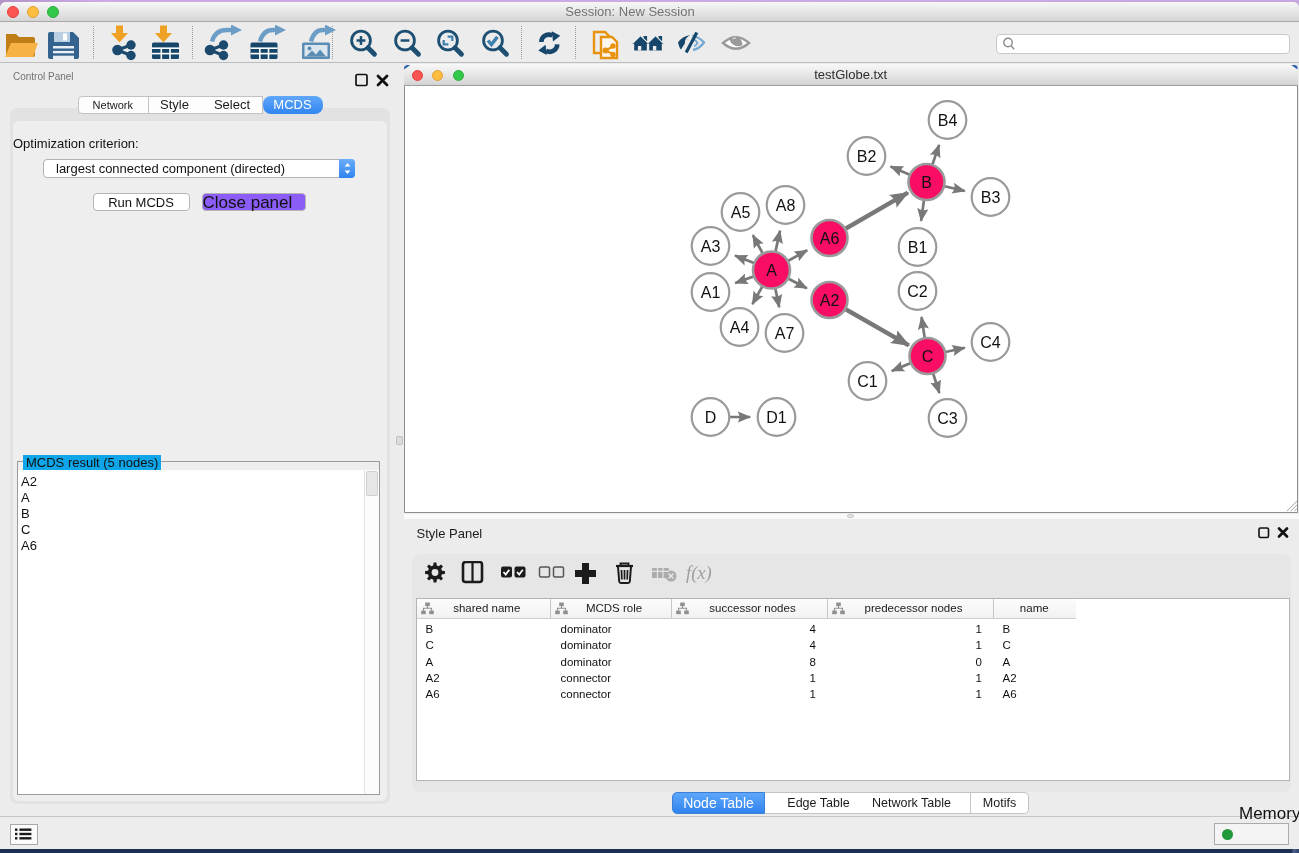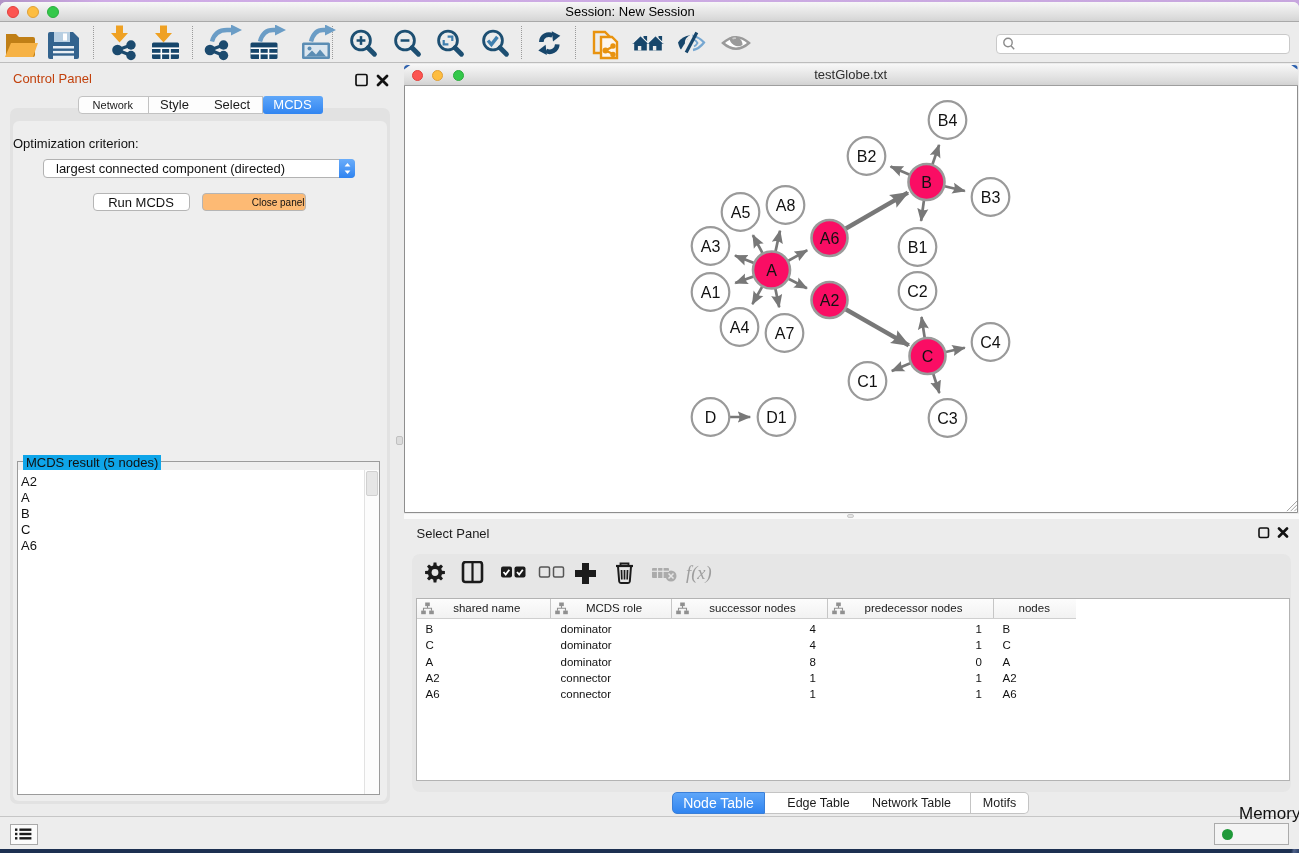--- a/index.html
+++ b/index.html
@@ -17,21 +17,21 @@
 <div class="abs" style="left:1286px;top:849px;width:13px;height:4px;background:linear-gradient(100deg,#1d3051 40%,#50628a 60%,#2a3f66)"></div>
 
 <div class="abs" style="left:0;top:2px;width:1299px;height:847px;background:#ececec;border-radius:6px 6px 0 0"></div>
 
 <div class="abs" style="left:0;top:2px;width:1299px;height:20px;border-radius:6px 6px 0 0;
  background:linear-gradient(#f7f7f7,#dedede 75%,#d4d4d4);border-bottom:1px solid #a9a9a9"></div>
 <div class="tl" style="left:7px;top:6px;width:12px;height:12px;background:#fc5551;border:1px solid #e2403d"></div>
 <div class="tl" style="left:27px;top:6px;width:12px;height:12px;background:#fdbd40;border:1px solid #e0a036"></div>
 <div class="tl" style="left:47px;top:6px;width:12px;height:12px;background:#34c84a;border:1px solid #2bad3e"></div>
 <div class="abs" style="left:0;top:2px;width:1267px;height:20px;line-height:20px;text-align:center;
- font-size:13px;color:#000000;text-indent:-7px">Session: New Session</div>
+ font-size:13px;color:#737373;text-indent:-7px">Session: New Session</div>
 
 <div class="abs" style="left:0;top:22px;width:1299px;height:41px;background:#ececec;border-bottom:1px solid #bdbdbd"></div>
 <div class="sep" style="left:93px"></div>
 <div class="sep" style="left:192px"></div>
 <div class="sep" style="left:332px"></div>
 <div class="sep" style="left:521px"></div>
 <div class="sep" style="left:575px"></div>
 
 <svg class="icon" style="left:2px" width="770" height="38" viewBox="0 0 770 38">
 <defs>
@@ -173,53 +173,53 @@
  <path d="M730.5,13.8 a4.5,4.5 0 0 1 3.5,-0.5" fill="none" stroke="#c9c9c9" stroke-width="1.6"></path>
 </g>
 </svg>
 
 <div class="abs" style="left:996px;top:33.5px;width:294px;height:20px;background:#fff;border:1px solid #c9c9c9;border-radius:4px"></div>
 <svg class="abs" style="left:1001px;top:36px" width="16" height="16" viewBox="0 0 16 16">
  <circle cx="7" cy="6.5" r="4.2" fill="none" stroke="#8b8b8b" stroke-width="1.4"></circle>
  <line x1="10" y1="9.7" x2="13.2" y2="13.2" stroke="#8b8b8b" stroke-width="1.4"></line>
 </svg>
 
-<div class="abs" style="left:13px;top:71px;font-size:13px;color:#c2410c">Control Panel</div>
+<div class="abs" style="left:13px;top:71px;font-size:10px;color:#737373">Control Panel</div>
 <svg class="abs" style="left:354px;top:73px" width="36" height="15" viewBox="0 0 36 15">
  <rect x="2" y="1.5" width="11" height="11" rx="1.5" fill="none" stroke="#111" stroke-width="1.7"></rect>
  <path d="M24,3 l9,9 M33,3 l-9,9" stroke="#111" stroke-width="2.8" stroke-linecap="round"></path>
 </svg>
 
 <div class="abs" style="left:10px;top:108px;width:380px;height:696px;background:#e2e2e2;border-radius:7px"></div>
 <div class="abs" style="left:13px;top:121px;width:374px;height:680px;background:#eeeeee;border-radius:6px"></div>
 
 <div class="abs" style="left:78px;top:96px;width:124.5px;height:18px;background:#fdfdfd;border:1px solid #c2c2c2;border-radius:4px 0 0 4px"></div>
 <div class="abs" style="left:147.5px;top:96px;width:0.5px;height:18px;background:#c2c2c2"></div>
 <div class="abs" style="left:202px;top:96px;width:61px;height:18px;background:#fdfdfd;border:1px solid #c2c2c2;border-left:none"></div>
 <div class="abs" style="left:78px;top:96px;width:69.5px;height:18px;line-height:18px;text-align:center;font-size:11px;color:#1a1a1a">Network</div>
 <div class="abs" style="left:147.5px;top:96px;width:54px;height:18px;line-height:18px;text-align:center;font-size:13px;color:#1a1a1a">Style</div>
 <div class="abs" style="left:201.5px;top:96px;width:61px;height:18px;line-height:18px;text-align:center;font-size:13px;color:#1a1a1a">Select</div>
 <div class="abs" style="left:262.5px;top:96px;width:60px;height:18px;line-height:18px;text-align:center;font-size:13px;color:#fff;
- background:linear-gradient(#5fa7f9,#3185f1);border-radius:3px">MCDS</div>
+ background:linear-gradient(#5fa7f9,#3185f1);border-radius:8px">MCDS</div>
 
 <div class="abs" style="left:13px;top:136px;width:374px;text-align:left;font-size:13px;color:#111">Optimization criterion:</div>
 
 <div class="abs" style="left:43px;top:159px;width:312px;height:19px;background:#fff;border:1px solid #b2b2b2;border-radius:4px"></div>
 <div class="abs" style="left:56px;top:160px;font-size:13px;color:#111;line-height:18px">largest connected component (directed)</div>
 <div class="abs" style="left:338.5px;top:159px;width:16.5px;height:19px;border-radius:0 4px 4px 0;
  background:linear-gradient(#6aadfa,#2f83f0)"></div>
 <svg class="abs" style="left:338.5px;top:159px" width="17" height="19" viewBox="0 0 17 19">
  <path d="M5.6,7.4 l2.9,-3.4 2.9,3.4 Z" fill="#fff"></path>
     <path d="M5.6,11.6 l2.9,3.4 2.9,-3.4 Z" fill="#fff"></path>
 </svg>
 
 <div class="abs" style="left:92.5px;top:192.5px;width:97px;height:18px;background:#fff;border:1px solid #b5b5b5;border-radius:4px;
  text-align:center;line-height:17px;font-size:13px;color:#111">Run MCDS</div>
-<div class="abs" style="left:201.5px;top:192.5px;width:104px;height:18px;background:#fdba74;border:1px solid #b5b5b5;border-radius:4px;
- text-align:right;line-height:17px;font-size:10px;color:#111">Close panel</div>
+<div class="abs" style="left:201.5px;top:192.5px;width:104px;height:18px;background:#8b5cf6;border:1px solid #b5b5b5;border-radius:4px;
+ text-align:left;line-height:17px;font-size:17px;color:#111">Close panel</div>
 
 <div class="abs" style="left:17px;top:461px;width:363px;height:334px;border:1px solid #9b9b9b"></div>
 <div class="abs" style="left:23px;top:455px;background:#0ea5e9;padding:0 3px;font-size:13px;color:#111">MCDS result (5 nodes)</div>
 <div class="abs" style="left:18px;top:470px;width:361px;height:324px;background:#fff"></div>
 <div class="abs" style="left:364px;top:470px;width:15px;height:324px;background:#fcfcfc;border-left:1px solid #e2e2e2"></div>
 <div class="abs" style="left:365.5px;top:471px;width:12px;height:25px;background:#e6e6e6;border:1px solid #d0d0d0;border-radius:2px"></div>
 <div class="abs" style="left:21px;top:474px;font-size:13px;color:#111;line-height:16px">A2<br>A<br>B<br>C<br>A6</div>
 
 <div class="abs" style="left:396px;top:436px;width:7px;height:9px;background:#dcdcdc;border:1px solid #c0c0c0;border-radius:2px"></div>
 
@@ -309,21 +309,21 @@
  <g stroke="#9a9a9a" stroke-width="1">
       <line x1="12" y1="1" x2="1" y2="12"></line>
       <line x1="12" y1="5" x2="5" y2="12"></line>
       <line x1="12" y1="9" x2="9" y2="12"></line>
     </g>
 </svg>
 
 <div class="abs" style="left:403.5px;top:513.5px;width:895px;height:5px;background:#fafafa"></div>
 <div class="abs" style="left:847px;top:514px;width:7px;height:4px;background:#e3e3e3;border:1px solid #cacaca;border-radius:2px"></div>
 
-<div class="abs" style="left:416.5px;top:526px;font-size:13px;color:#1c1c1c">Select Panel</div>
+<div class="abs" style="left:416.5px;top:526px;font-size:13px;color:#1c1c1c">Style Panel</div>
 <svg class="abs" style="left:1258px;top:527px" width="32" height="13" viewBox="0 0 32 13">
  <rect x="1" y="1" width="9.5" height="9.5" rx="1.5" fill="none" stroke="#111" stroke-width="1.6"></rect>
  <path d="M21,1.5 l8,8 M29,1.5 l-8,8" stroke="#111" stroke-width="2.6" stroke-linecap="round"></path>
 </svg>
 
 <div class="abs" style="left:412px;top:554px;width:879px;height:237.5px;background:#e6e6e6;border-radius:8px"></div>
 
 <svg class="abs" style="left:424px;top:561px" width="300" height="24" viewBox="0 0 300 24">
  <g transform="translate(0,0.5)">
       <path d="M20.9,9.6 L20.9,12.4 L18.0,12.8 L17.2,14.7 L19.0,17.0 L17.0,19.0 L14.7,17.2 L12.8,18.0 L12.4,20.9 L9.6,20.9 L9.2,18.0 L7.3,17.2 L5.0,19.0 L3.0,17.0 L4.8,14.7 L4.0,12.8 L1.1,12.4 L1.1,9.6 L4.0,9.2 L4.8,7.3 L3.0,5.0 L5.0,3.0 L7.3,4.8 L9.2,4.0 L9.6,1.1 L12.4,1.1 L12.8,4.0 L14.7,4.8 L17.0,3.0 L19.0,5.0 L17.2,7.3 L18.0,9.2 Z" fill="#1b1b1b" fill-rule="evenodd"></path>
@@ -394,21 +394,21 @@
 <div class="abs" style="left:992.5px;top:598.5px;width:1px;height:19px;background:#c6c6c6"></div>
 <div class="abs" style="left:826.5px;top:602px;width:166.0px;text-align:center;font-size:11.5px;color:#1a1a1a;text-indent:8px">predecessor nodes</div>
 <svg class="abs" style="left:831.5px;top:602px" width="13" height="13" viewBox="0 0 13 13">
  <g fill="#909090">
       <rect x="4.2" y="0.5" width="4.6" height="3.6"></rect>
       <rect x="0.2" y="8.6" width="4.6" height="3.6"></rect>
       <rect x="8.2" y="8.6" width="4.6" height="3.6"></rect>
     </g>
  <path d="M6.5,4 v2.3 M2.5,8.7 v-2.4 h8 v2.4" stroke="#909090" stroke-width="1.1" fill="none"></path>
 </svg>
-<div class="abs" style="left:992.5px;top:602px;width:83.5px;text-align:center;font-size:11.5px;color:#1a1a1a;text-indent:0px">nodes</div>
+<div class="abs" style="left:992.5px;top:602px;width:83.5px;text-align:center;font-size:11.5px;color:#1a1a1a;text-indent:0px">name</div>
 <div class="abs" style="left:425.5px;top:623.3px;font-size:11.5px;color:#111">B</div>
 <div class="abs" style="left:560.5px;top:623.3px;font-size:11.5px;color:#111">dominator</div>
 <div class="abs" style="left:716px;top:623.3px;width:100px;text-align:right;font-size:11.5px;color:#111">4</div>
 <div class="abs" style="left:882px;top:623.3px;width:100px;text-align:right;font-size:11.5px;color:#111">1</div>
 <div class="abs" style="left:1002.5px;top:623.3px;font-size:11.5px;color:#111">B</div>
 <div class="abs" style="left:425.5px;top:639.4px;font-size:11.5px;color:#111">C</div>
 <div class="abs" style="left:560.5px;top:639.4px;font-size:11.5px;color:#111">dominator</div>
 <div class="abs" style="left:716px;top:639.4px;width:100px;text-align:right;font-size:11.5px;color:#111">4</div>
 <div class="abs" style="left:882px;top:639.4px;width:100px;text-align:right;font-size:11.5px;color:#111">1</div>
 <div class="abs" style="left:1002.5px;top:639.4px;font-size:11.5px;color:#111">C</div>

